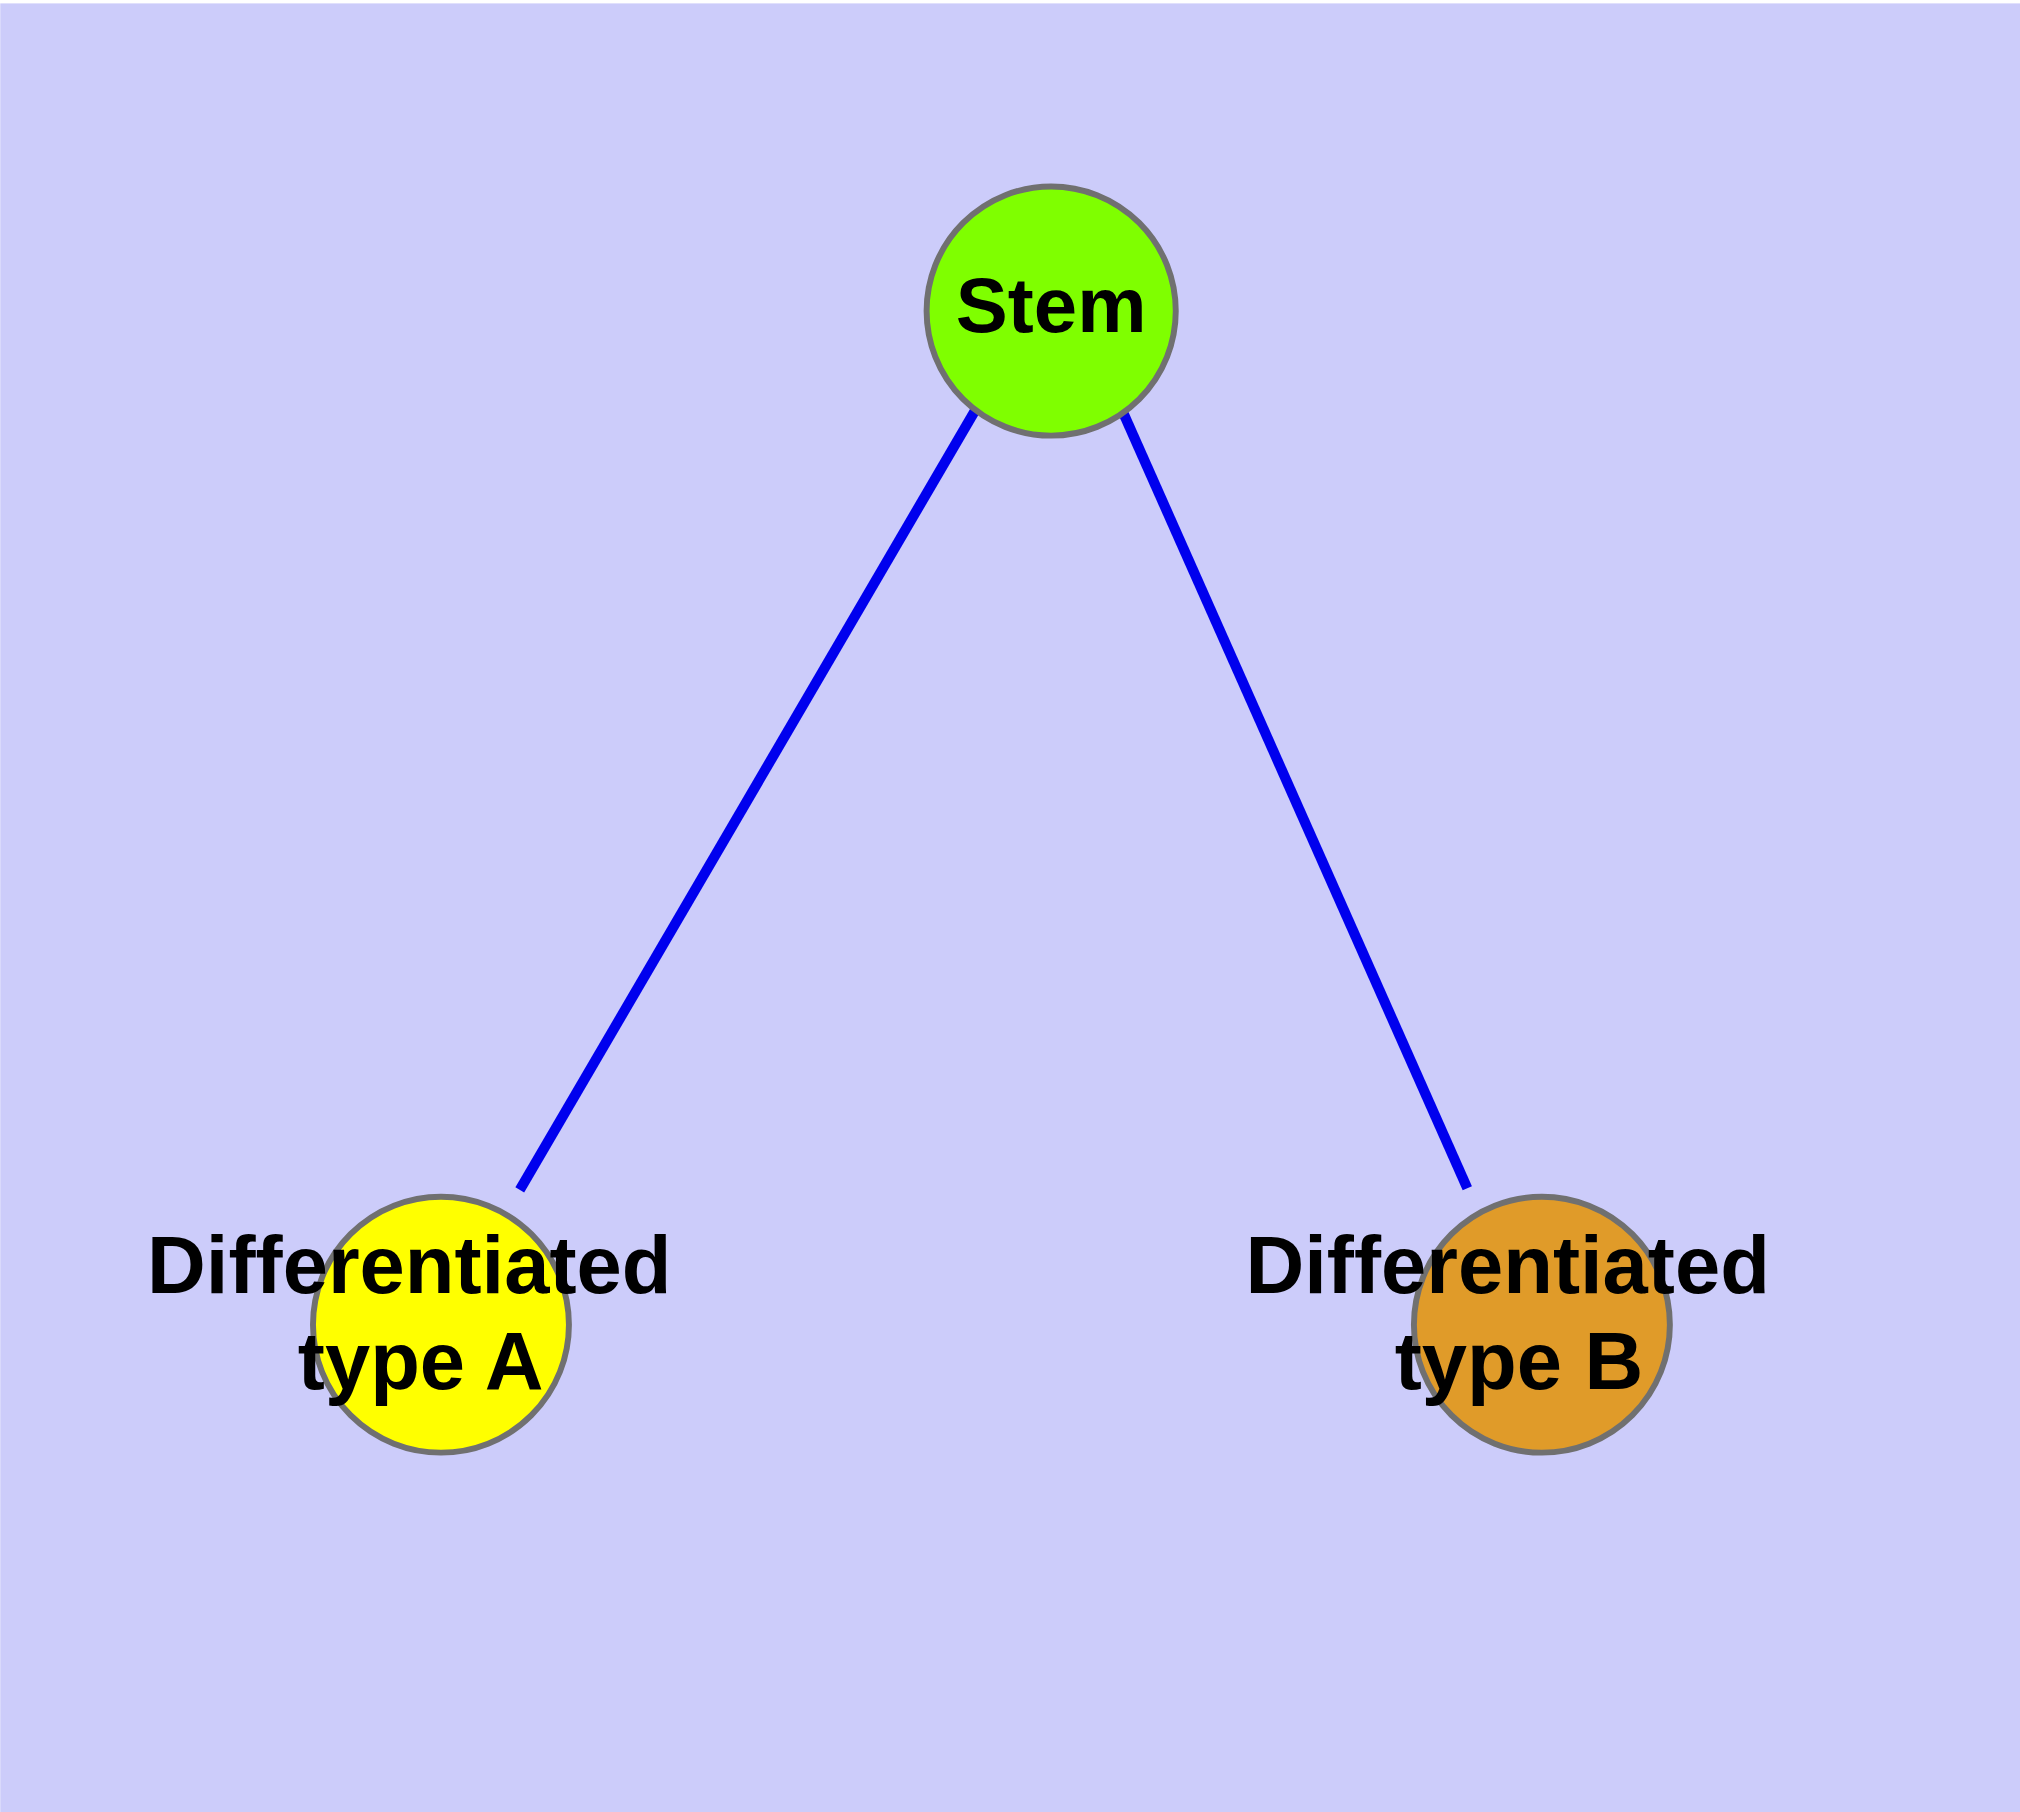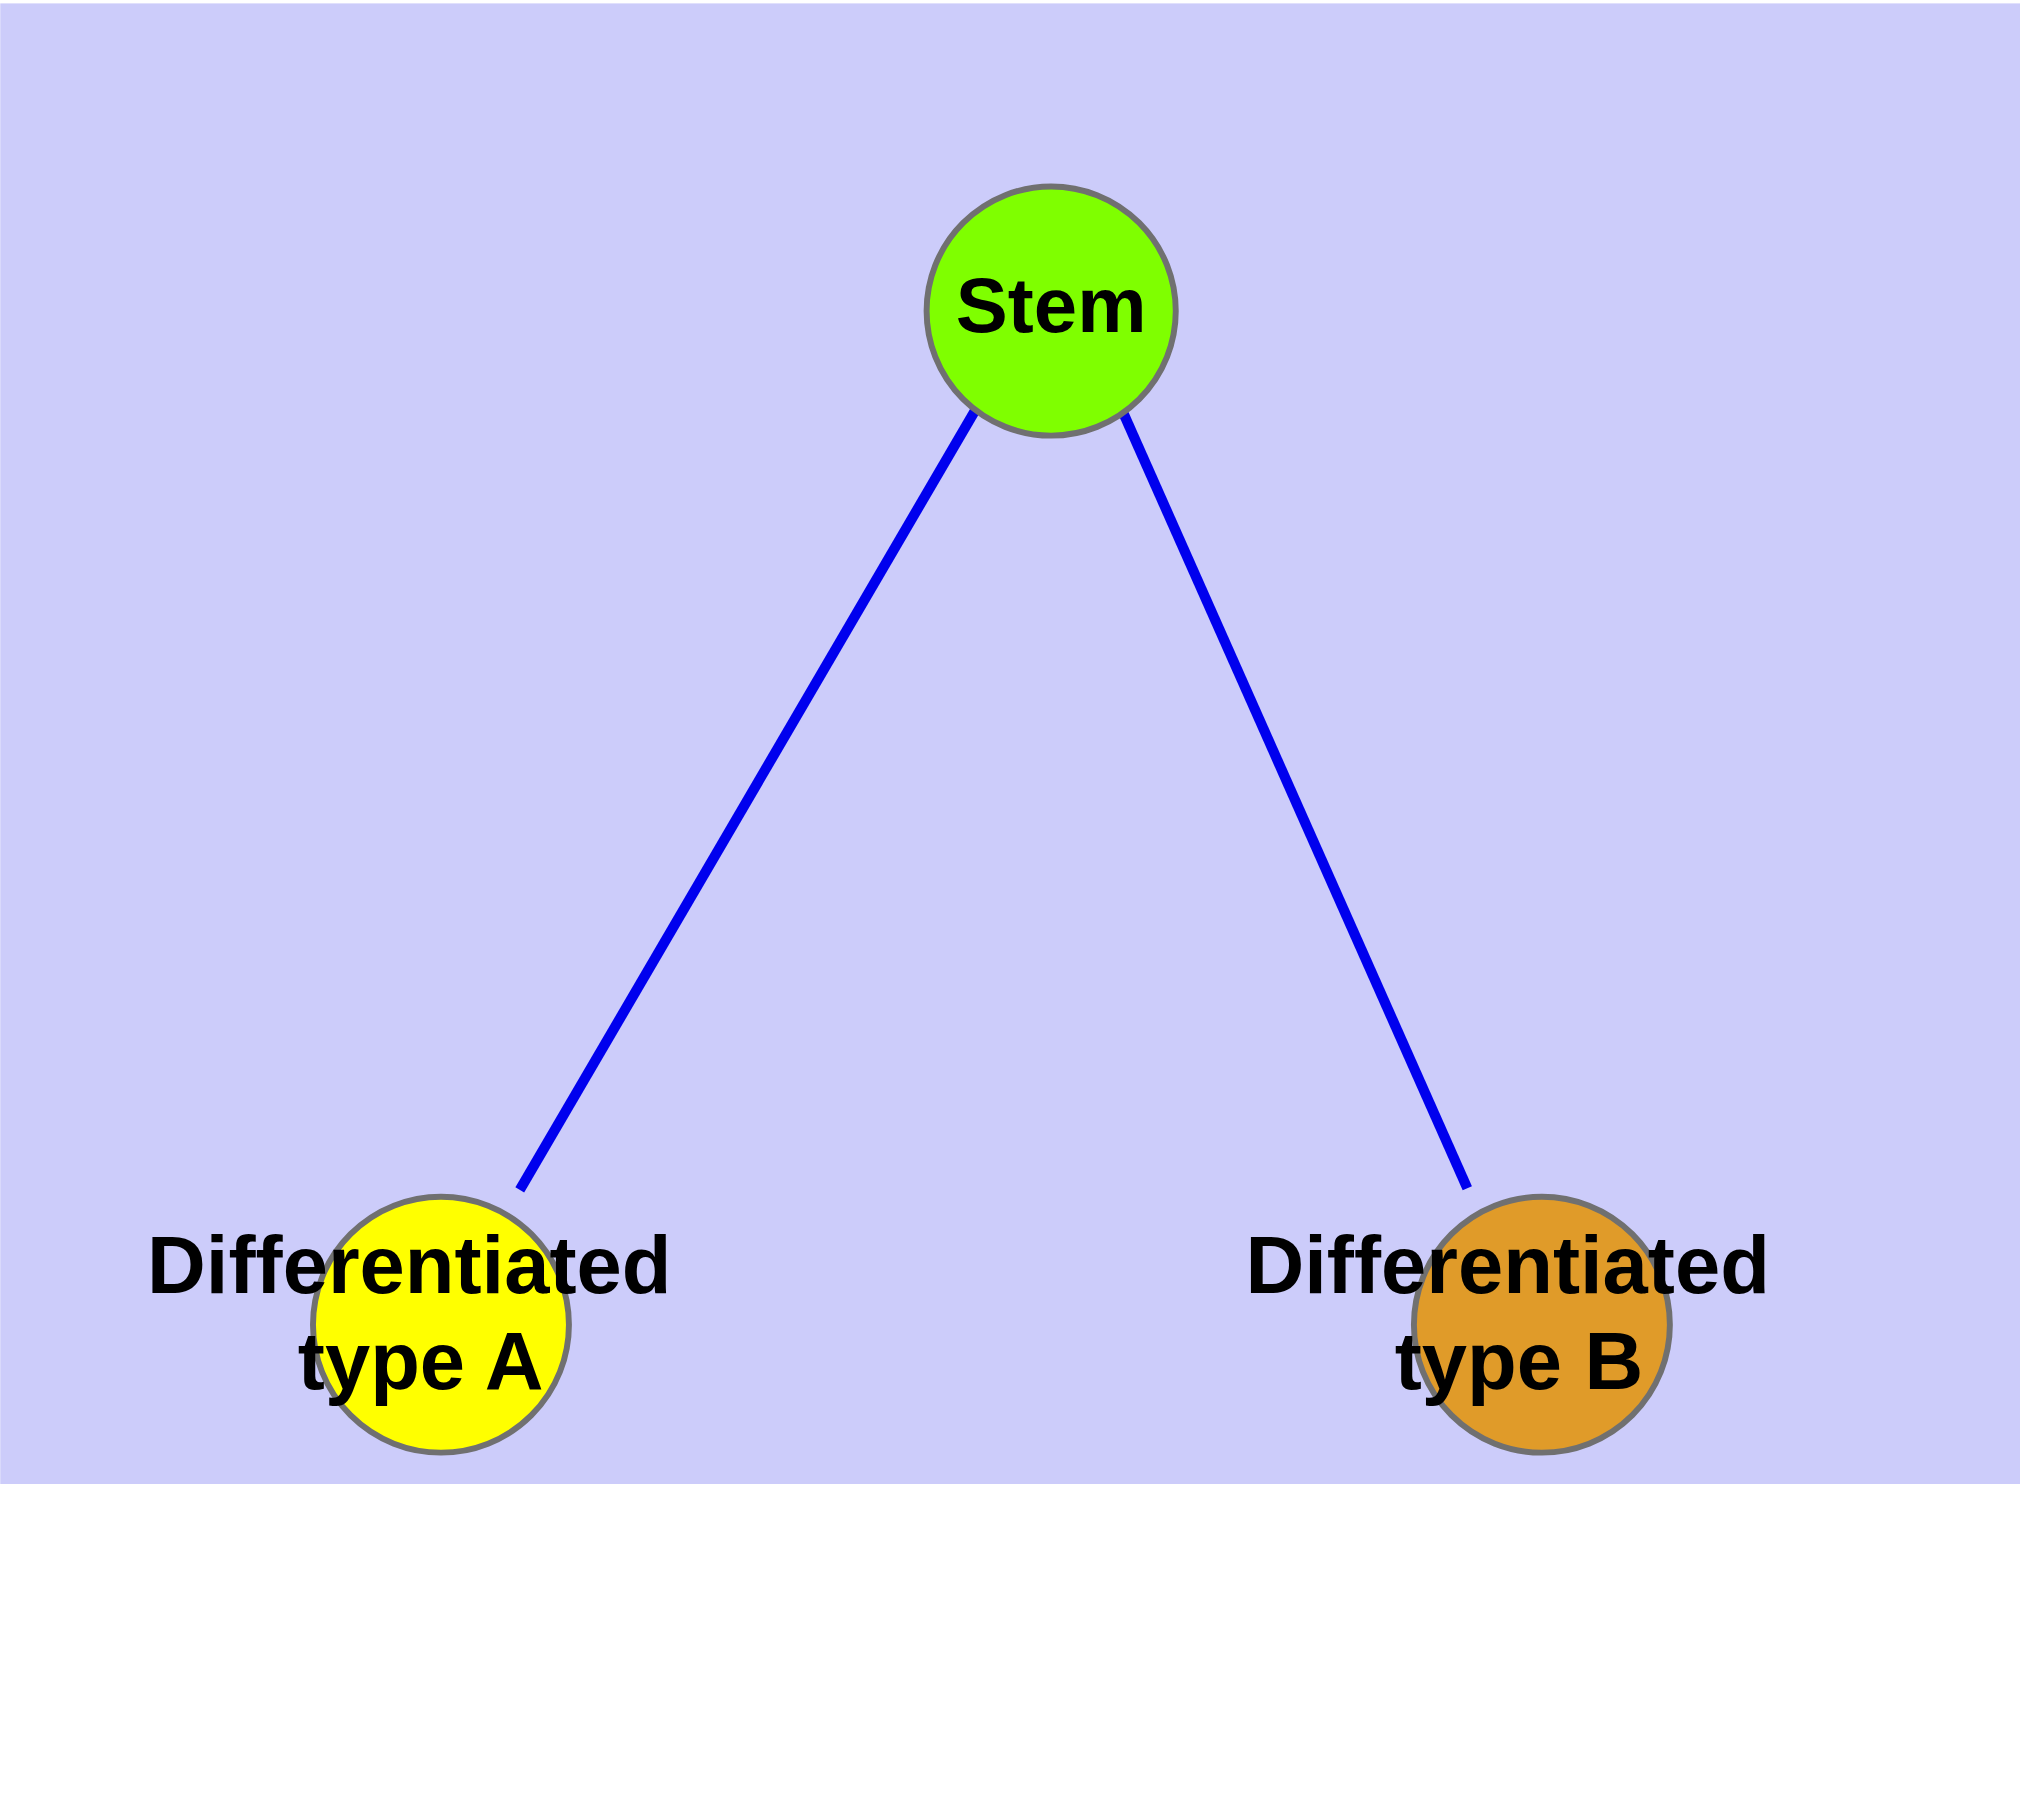--- a/index.html
+++ b/index.html
@@ -4,21 +4,21 @@
 <title>Cell Differentiation Graph</title>
 <style>
   html, body {
     margin: 0;
     padding: 0;
     background: #ffffff;
   }
   #stage {
     position: relative;
     width: 2021px;
-    height: 1484px;
+    height: 1812px;
     background: #ffffff;
     overflow: hidden;
     font-family: "Liberation Sans", sans-serif;
   }
   #canvas {
     position: absolute;
     left: 0;
     top: 0;
     width: 2021px;
     height: 1812px;

